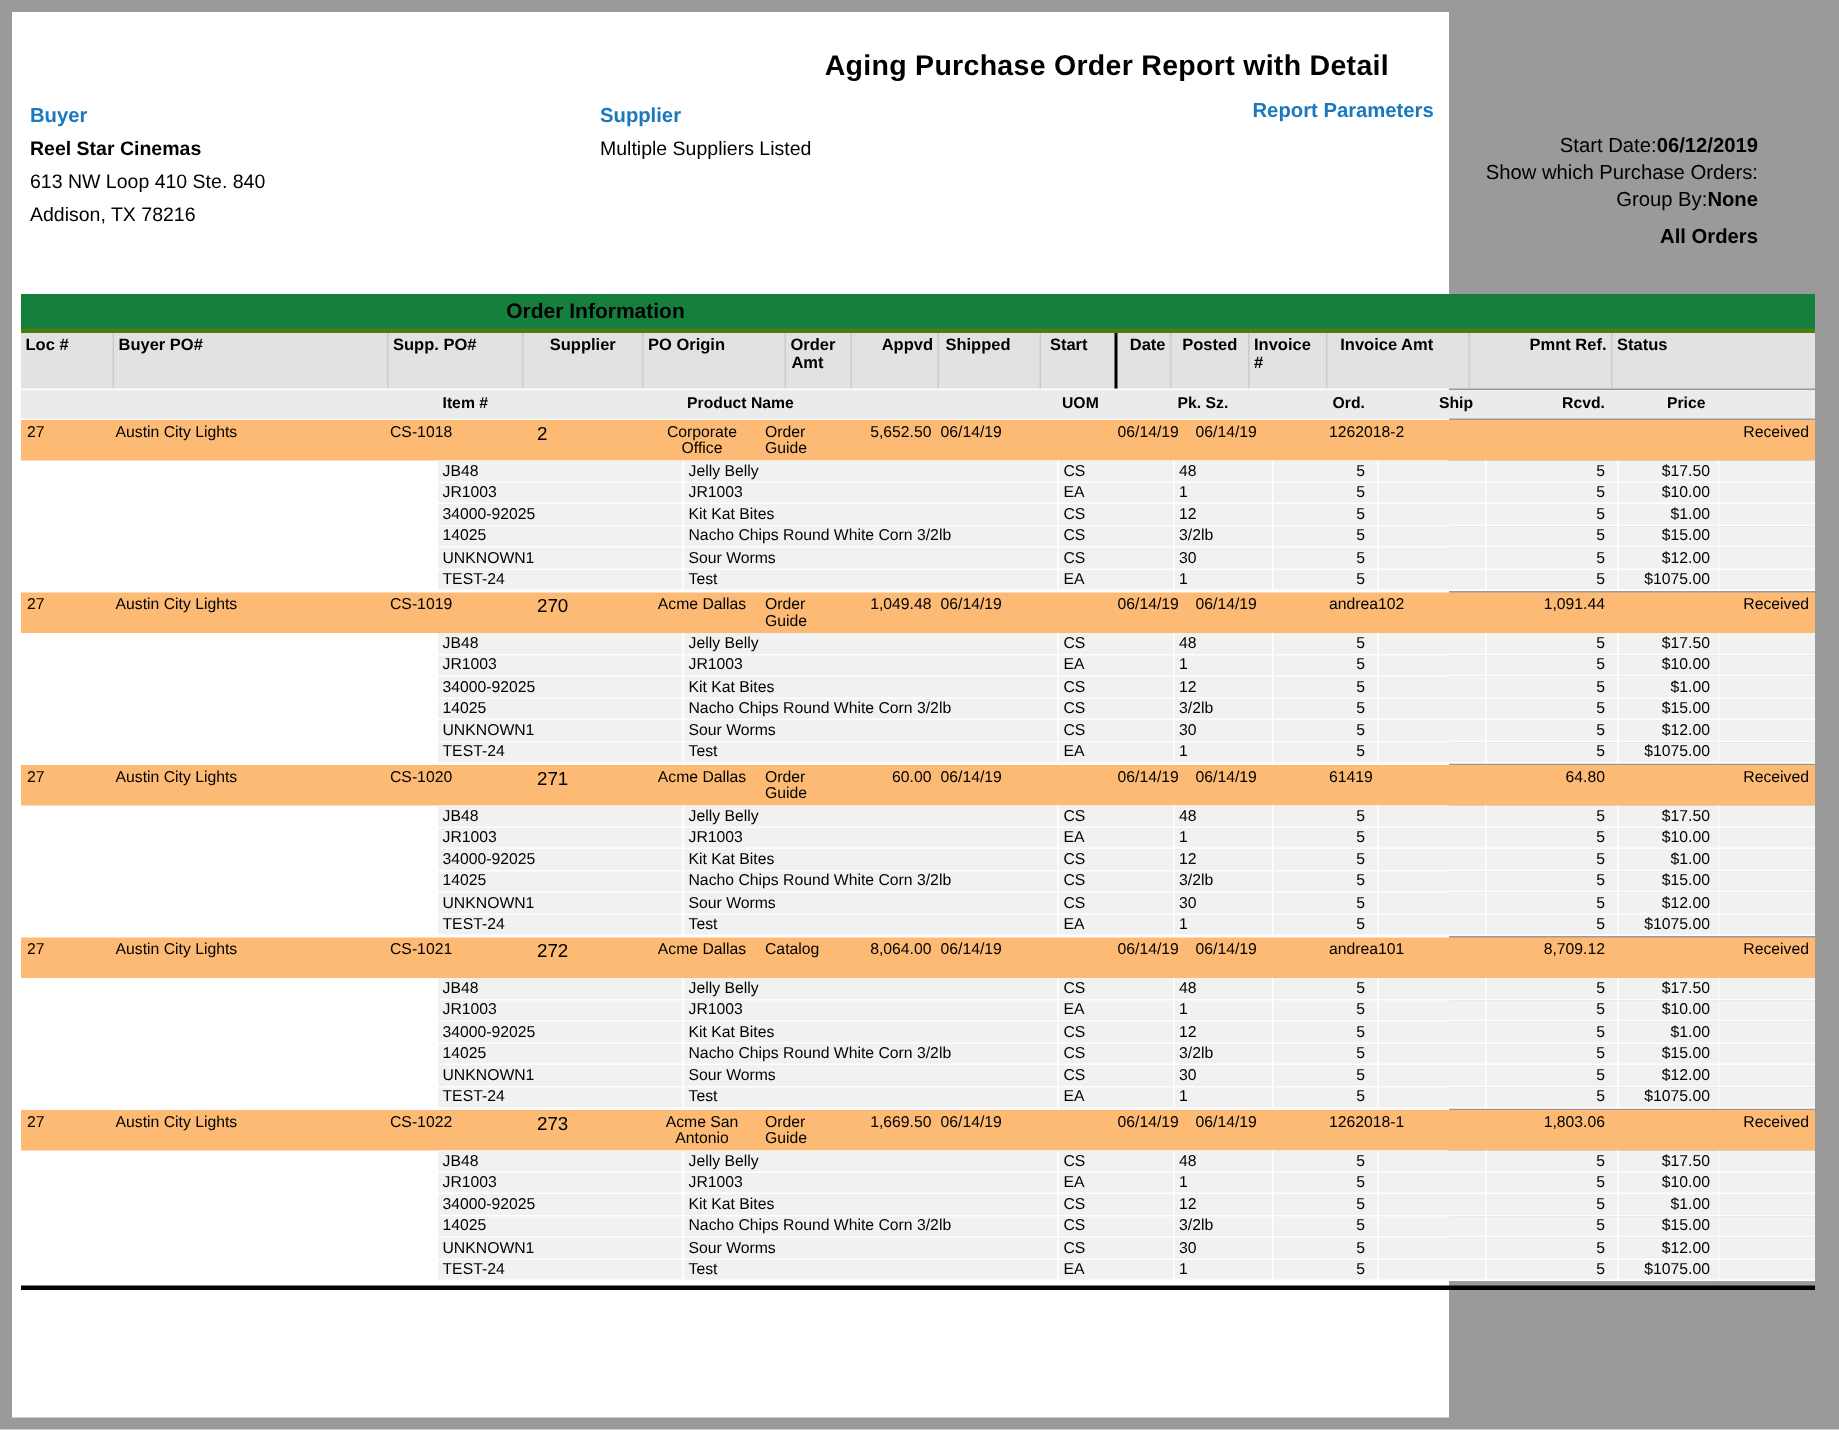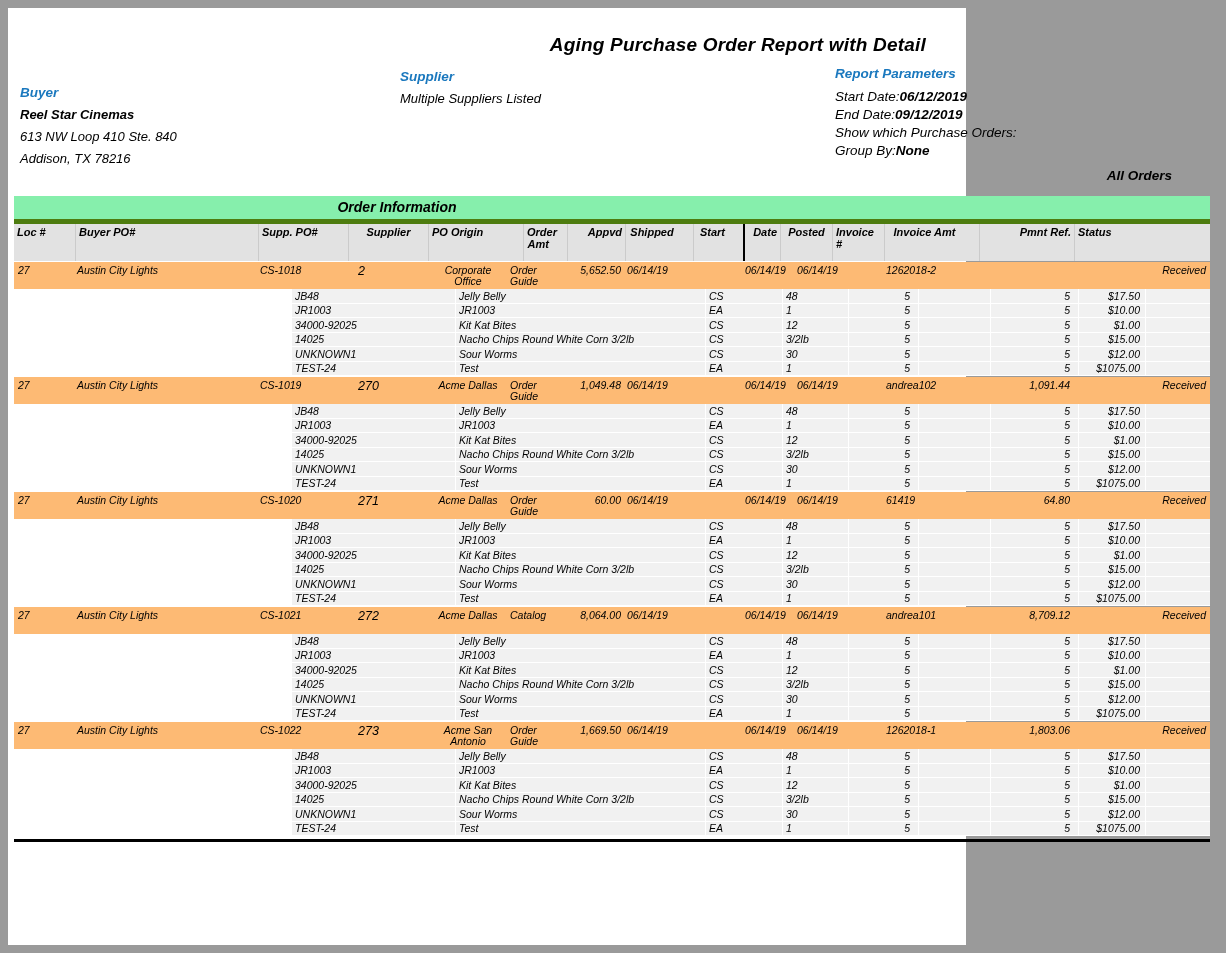--- a/index.html
+++ b/index.html
@@ -7,39 +7,38 @@
     width:1226px;height:953px;
     background:#9a9a9a;
     font-family:"Liberation Sans","DejaVu Sans",sans-serif;
     color:#000;
     position:relative;
     overflow:hidden;
   }
   .page{
     position:absolute;left:8px;top:8px;width:958px;height:937px;
     background:#ffffff;
-    font-style:italic;
   }
   
   .report-title{
     position:absolute;left:0;right:40px;top:26px;
     text-align:right;font-size:19px;font-weight:bold;letter-spacing:.2px;
   }
   .blue-label{color:#1a78be;font-weight:bold;font-size:13.5px;}
-  .buyer-block{position:absolute;left:12px;top:58px;width:330px;font-size:13px;line-height:22px;margin-top:16px;}
+  .buyer-block{position:absolute;left:12px;top:58px;width:330px;font-size:13px;line-height:22px;}
   .buyer-block .bold{font-weight:bold;}
   .supplier-block{position:absolute;left:392px;top:58px;width:330px;font-size:13px;line-height:22px;}
   .params-block{position:absolute;left:827px;top:58px;width:337px;font-size:13.5px;}
   .params-block .blue-label{display:block;margin-bottom:7px;}
-  .param-row{display:flex;justify-content:flex-start;line-height:18px;}
+  .param-row{display:flex;justify-content:flex-end;line-height:18px;}
   .param-row .pv{font-weight:bold;}
   .orders-filter{font-weight:bold;text-align:right;margin-top:7px;line-height:18px;}
   
   .po-table{position:absolute;left:6px;top:188px;width:1196px;}
-  .grp-header{display:grid;grid-template-columns:766px 430px;background:#86efac;border-bottom:5px solid #4d7c0f;}
+  .grp-header{display:grid;grid-template-columns:766px 430px;background:#15803d;border-bottom:3px solid #4d7c0f;}
   .grp-cell{font-size:14px;font-weight:bold;text-align:center;padding:3px 0 4px 0;box-sizing:border-box;}
   .grp-cell.inv{border-left:2px solid #000;}
   .cols, .po-row{
     display:grid;
     grid-template-columns:61px 183px 90px 80px 80px 44px 73px 53px 50px 52px 52px 52px 80px 110px 64px 72px;
   }
   .cols{background:#e2e2e2;height:37px;}
   .ch{
     font-size:11px;font-weight:bold;box-sizing:border-box;
     padding:2px 3px 0 3px;line-height:12px;
@@ -92,24 +91,20 @@
   <div class="supplier-block">
     <span class="blue-label">Supplier</span><br>
     <span class="bold">Multiple Suppliers Listed</span>
   </div>
 
   <div class="params-block">
     <span class="blue-label">Report Parameters</span>
     <div class="param-row">
       <span class="pl">Start Date:</span>
       <span class="pv">06/12/2019</span>
-    </div>
-    <div class="param-row">
-      <span class="pl">End Date:</span>
-      <span class="pv">09/12/2019</span>
     </div>
     <div class="param-row">
       <span class="pl">Show which Purchase Orders:</span>
       <span class="pv"></span>
     </div>
     <div class="param-row">
       <span class="pl">Group By:</span>
       <span class="pv">None</span>
     </div>
     <div class="orders-filter">All Orders</div>
@@ -132,20 +127,32 @@
       <div class="ch t-c">Shipped</div>
       <div class="ch t-r">Start</div>
       <div class="ch t-r divider">Date</div>
       <div class="ch t-c">Posted</div>
       <div class="ch t-l">Invoice #</div>
       <div class="ch t-c">Invoice Amt</div>
       <div class="ch t-r">Pmnt Ref.</div>
       <div class="ch t-l">Status</div>
     </div>
 
+    <div class="subcols">
+      <div class="sh"></div>
+      <div class="sh lft">Item #</div>
+      <div class="sh lft">Product Name</div>
+      <div class="sh lft">UOM</div>
+      <div class="sh lft">Pk. Sz.</div>
+      <div class="sh t-r">Ord.</div>
+      <div class="sh t-r">Ship</div>
+      <div class="sh t-r">Rcvd.</div>
+      <div class="sh t-r">Price</div>
+      <div class="sh"></div>
+    </div>
 
     <div>
   <div class="po-row">
     <div class="pc t-l" style="padding-left:4px">27</div>
     <div class="pc t-l">Austin City Lights</div>
     <div class="pc t-l">CS-1018</div>
     <div class="pc supp-po t-l">2</div>
     <div class="pc t-c">Corporate Office</div>
     <div class="pc t-l">Order Guide</div>
     <div class="pc t-r amt">5,652.50</div>

